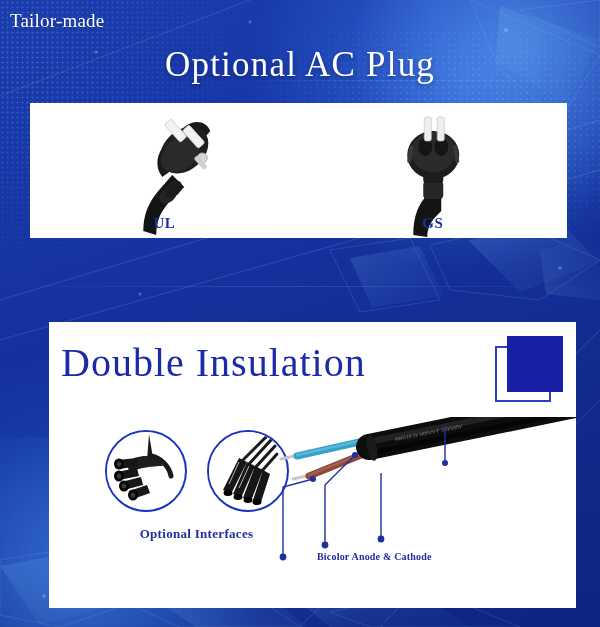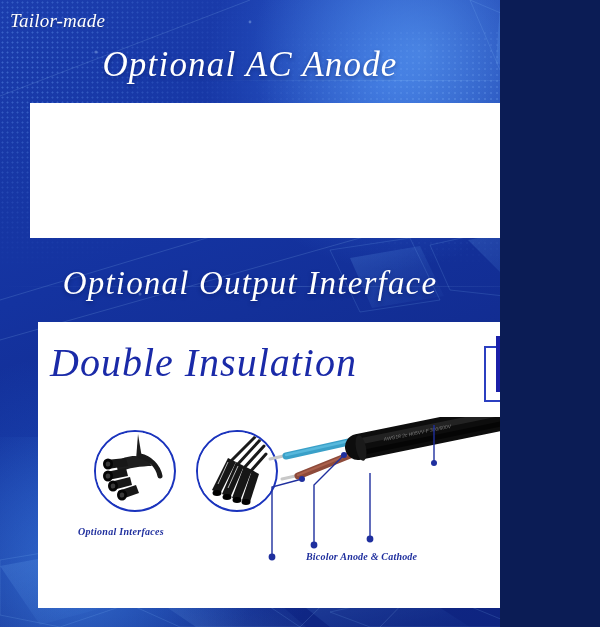--- a/index.html
+++ b/index.html
@@ -5,25 +5,24 @@
   html, body {
     margin: 0;
     padding: 0;
     background: #0b1c55;
   }
   body {
     font-family: "Liberation Serif", serif;
   }
   #page {
     position: relative;
-    width: 500px;
+    width: 600px;
     height: 627px;
     overflow: hidden;
     background: #1d4ed8;
-    font-style: italic;
   }
 
   
   .bg-base {
     position: absolute;
     inset: 0;
     background:
       radial-gradient(ellipse 60% 50% at 78% 12%, rgba(70,140,255,0.55) 0%, rgba(20,51,160,0) 62%),
       radial-gradient(ellipse 70% 45% at 20% 85%, rgba(40,110,235,0.45) 0%, rgba(18,45,150,0) 65%),
       linear-gradient(160deg, #1b3dad 0%, #1433a0 38%, #112a8c 72%, #0e2480 100%);
@@ -101,25 +100,24 @@
     background: #ffffff;
     overflow: hidden;
   }
   .panel-plugs {
     left: 30px;
     top: 103px;
     width: 537px;
     height: 135px;
   }
   .panel-ins {
-    left: 38px;
+    left: 49px;
     top: 322px;
     width: 527px;
     height: 286px;
-    padding-left: 19px;
   }
 
   
   .plug-row {
     position: absolute;
     inset: 0;
     display: flex;
   }
   .plug-cell {
     position: relative;
@@ -179,21 +177,22 @@
     overflow: hidden;
     background: #fff;
   }
   .iface-circle.c1 { left: 16px; top: 0; }
   .iface-circle.c2 { left: 118px; top: 0; }
   .iface-label {
     position: absolute;
     left: 0;
     top: 96px;
     width: 215px;
-    font-size: 10px;
+    text-align: center;
+    font-size: 13px;
     font-weight: 700;
     color: #1f2f9e;
     letter-spacing: 0.3px;
   }
 
   
   .cable-group { position: absolute; left: 228px; top: 95px; width: 300px; height: 170px; }
   .callout-label {
     position: absolute;
     left: 40px;
@@ -264,34 +263,68 @@
       <circle cx="366" cy="604" r="1.6"></circle>
       <circle cx="140" cy="294" r="1.5"></circle>
     </g>
   </svg>
 
   <div class="bg-streak" style="left:0; top:286px; width:600px; opacity:.35;"></div>
   <div class="bg-streak" style="left:200px; top:80px; width:400px; opacity:.3;"></div>
 
   <div class="tailor">Tailor-made</div>
 
-  <div class="heading h-ac">Optional AC Anode</div>
+  <div class="heading h-ac">Optional AC Plug</div>
 
   <div class="panel panel-plugs">
     <div class="plug-row">
 
-
+      <div class="plug-cell">
+        <svg class="plug-art" viewBox="0 0 108 135">
+          <g>
+            <path d="M33 128 C33 112, 38 100, 48 88 L62 72 L74 84 L58 100 C50 110, 46 118, 46 132 Z" fill="#141414"></path>
+            <ellipse cx="58" cy="92" rx="10" ry="7" transform="rotate(-42 58 92)" fill="#242424"></ellipse>
+            <ellipse cx="63" cy="86" rx="10" ry="7" transform="rotate(-42 63 86)" fill="#1c1c1c"></ellipse>
+            <path d="M52 74 C44 64, 46 50, 56 40 L74 24 C84 16, 96 18, 100 28 L86 44 L66 64 Z" fill="#1a1a1a"></path>
+            <ellipse cx="74" cy="47" rx="27" ry="20" transform="rotate(-42 74 47)" fill="#1f1f1f"></ellipse>
+            <ellipse cx="70" cy="51" rx="22" ry="15" transform="rotate(-42 70 51)" fill="#2a2a2a"></ellipse>
+            <rect x="61" y="16" width="9" height="24" rx="2" transform="rotate(-42 65 28)" fill="#f2f2f2" stroke="#c9c9c9" stroke-width="0.7"></rect>
+            <rect x="79" y="22" width="9" height="24" rx="2" transform="rotate(-42 83 34)" fill="#f2f2f2" stroke="#c9c9c9" stroke-width="0.7"></rect>
+            <circle cx="92" cy="55" r="5" fill="#d8d8d8" stroke="#b5b5b5"></circle>
+            <rect x="88" y="52" width="5" height="16" rx="2.5" transform="rotate(-42 90 60)" fill="#cfcfcf"></rect>
+          </g>
+        </svg>
+        <div class="plug-label">UL</div>
+      </div>
+
+      <div class="plug-cell">
+        <svg class="plug-art" viewBox="0 0 108 135">
+          <g>
+            <path d="M34 132 C34 112, 40 100, 48 92 L62 92 L62 108 C54 116, 48 122, 48 134 Z" fill="#141414"></path>
+            <rect x="44" y="78" width="20" height="18" rx="4" fill="#272727"></rect>
+            <rect x="44" y="72" width="20" height="8" rx="3" fill="#1d1d1d"></rect>
+            <ellipse cx="54" cy="52" rx="26" ry="24" fill="#1d1d1d"></ellipse>
+            <ellipse cx="54" cy="49" rx="22" ry="20" fill="#2b2b2b"></ellipse>
+            <ellipse cx="46" cy="44" rx="7" ry="9" fill="#151515"></ellipse>
+            <ellipse cx="62" cy="44" rx="7" ry="9" fill="#151515"></ellipse>
+            <rect x="45" y="14" width="7" height="24" rx="2" fill="#efefef" stroke="#c4c4c4" stroke-width="0.7"></rect>
+            <rect x="58" y="14" width="7" height="24" rx="2" fill="#efefef" stroke="#c4c4c4" stroke-width="0.7"></rect>
+            <path d="M32 44 L30 58" stroke="#3a3a3a" stroke-width="4" stroke-linecap="round"></path>
+            <path d="M76 44 L78 58" stroke="#3a3a3a" stroke-width="4" stroke-linecap="round"></path>
+          </g>
+        </svg>
+        <div class="plug-label">GS</div>
+      </div>
 
 
 
 
     </div>
   </div>
 
-  <div class="heading h-out">Optional Output Interface</div>
 
   <div class="panel panel-ins">
 
     <div class="di-title">Double Insulation</div>
 
     <div class="di-symbol">
       <div class="di-sq-outline"></div>
       <div class="di-sq-fill"></div>
     </div>
 

